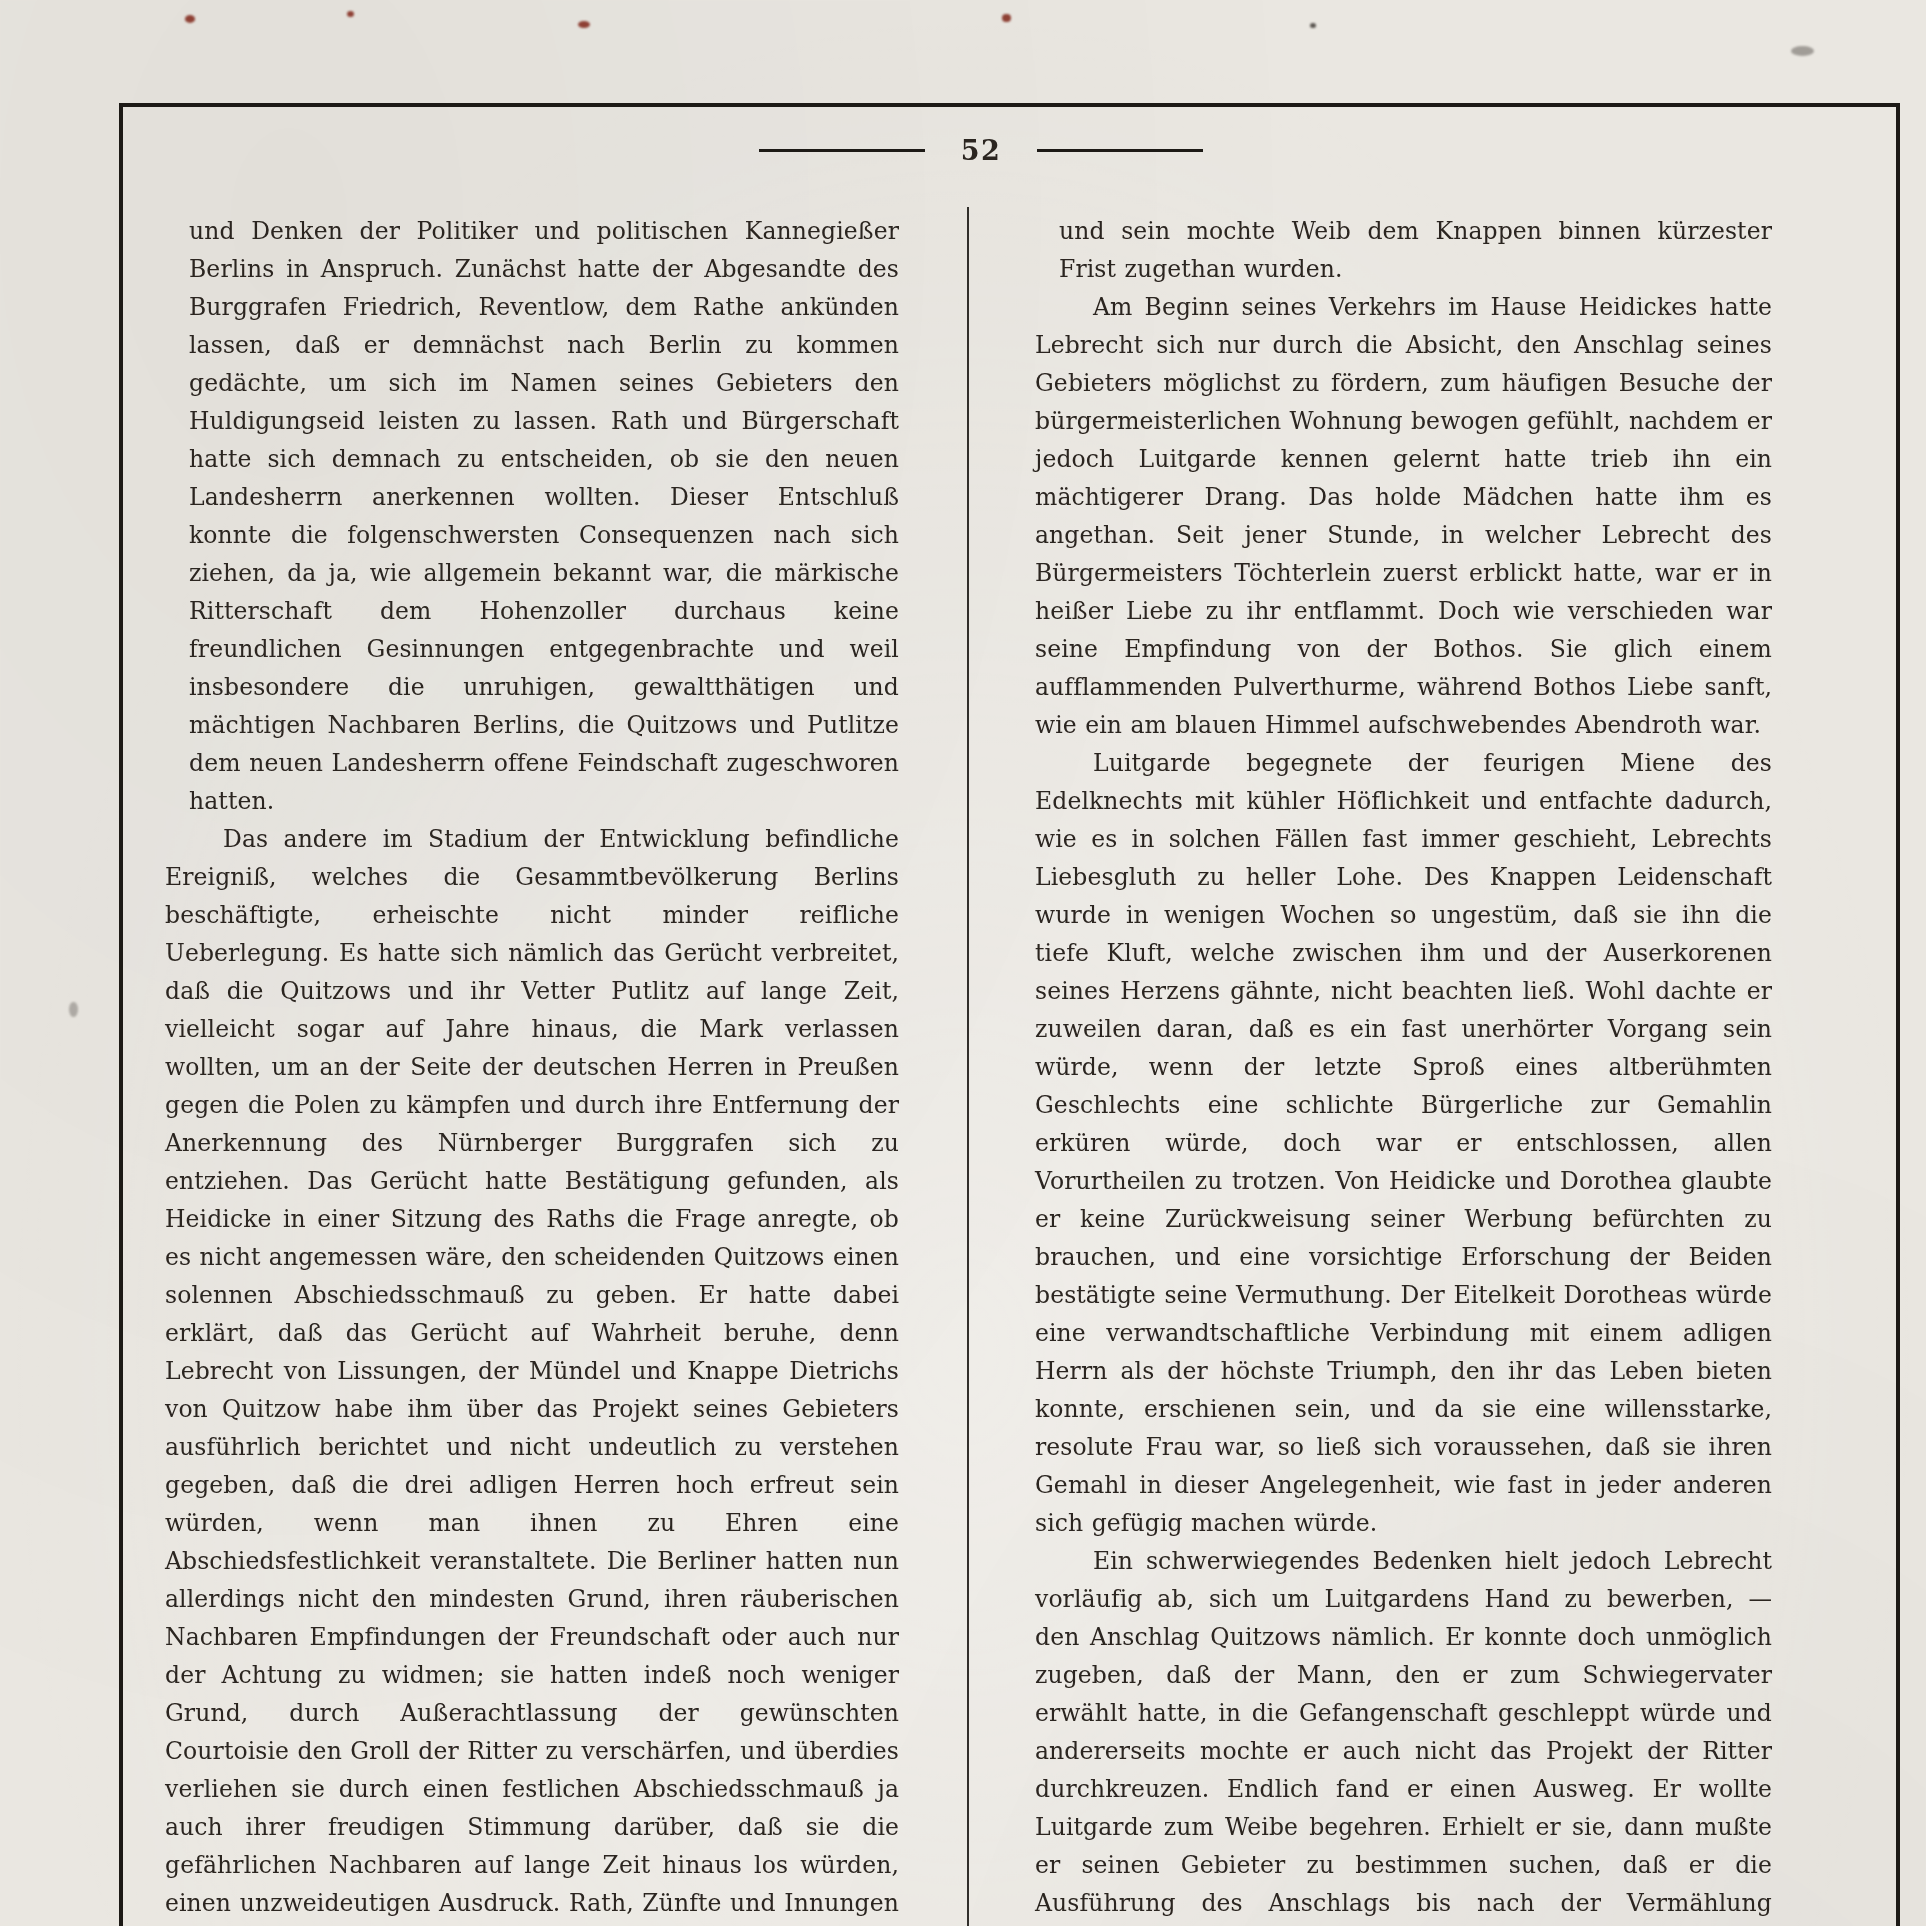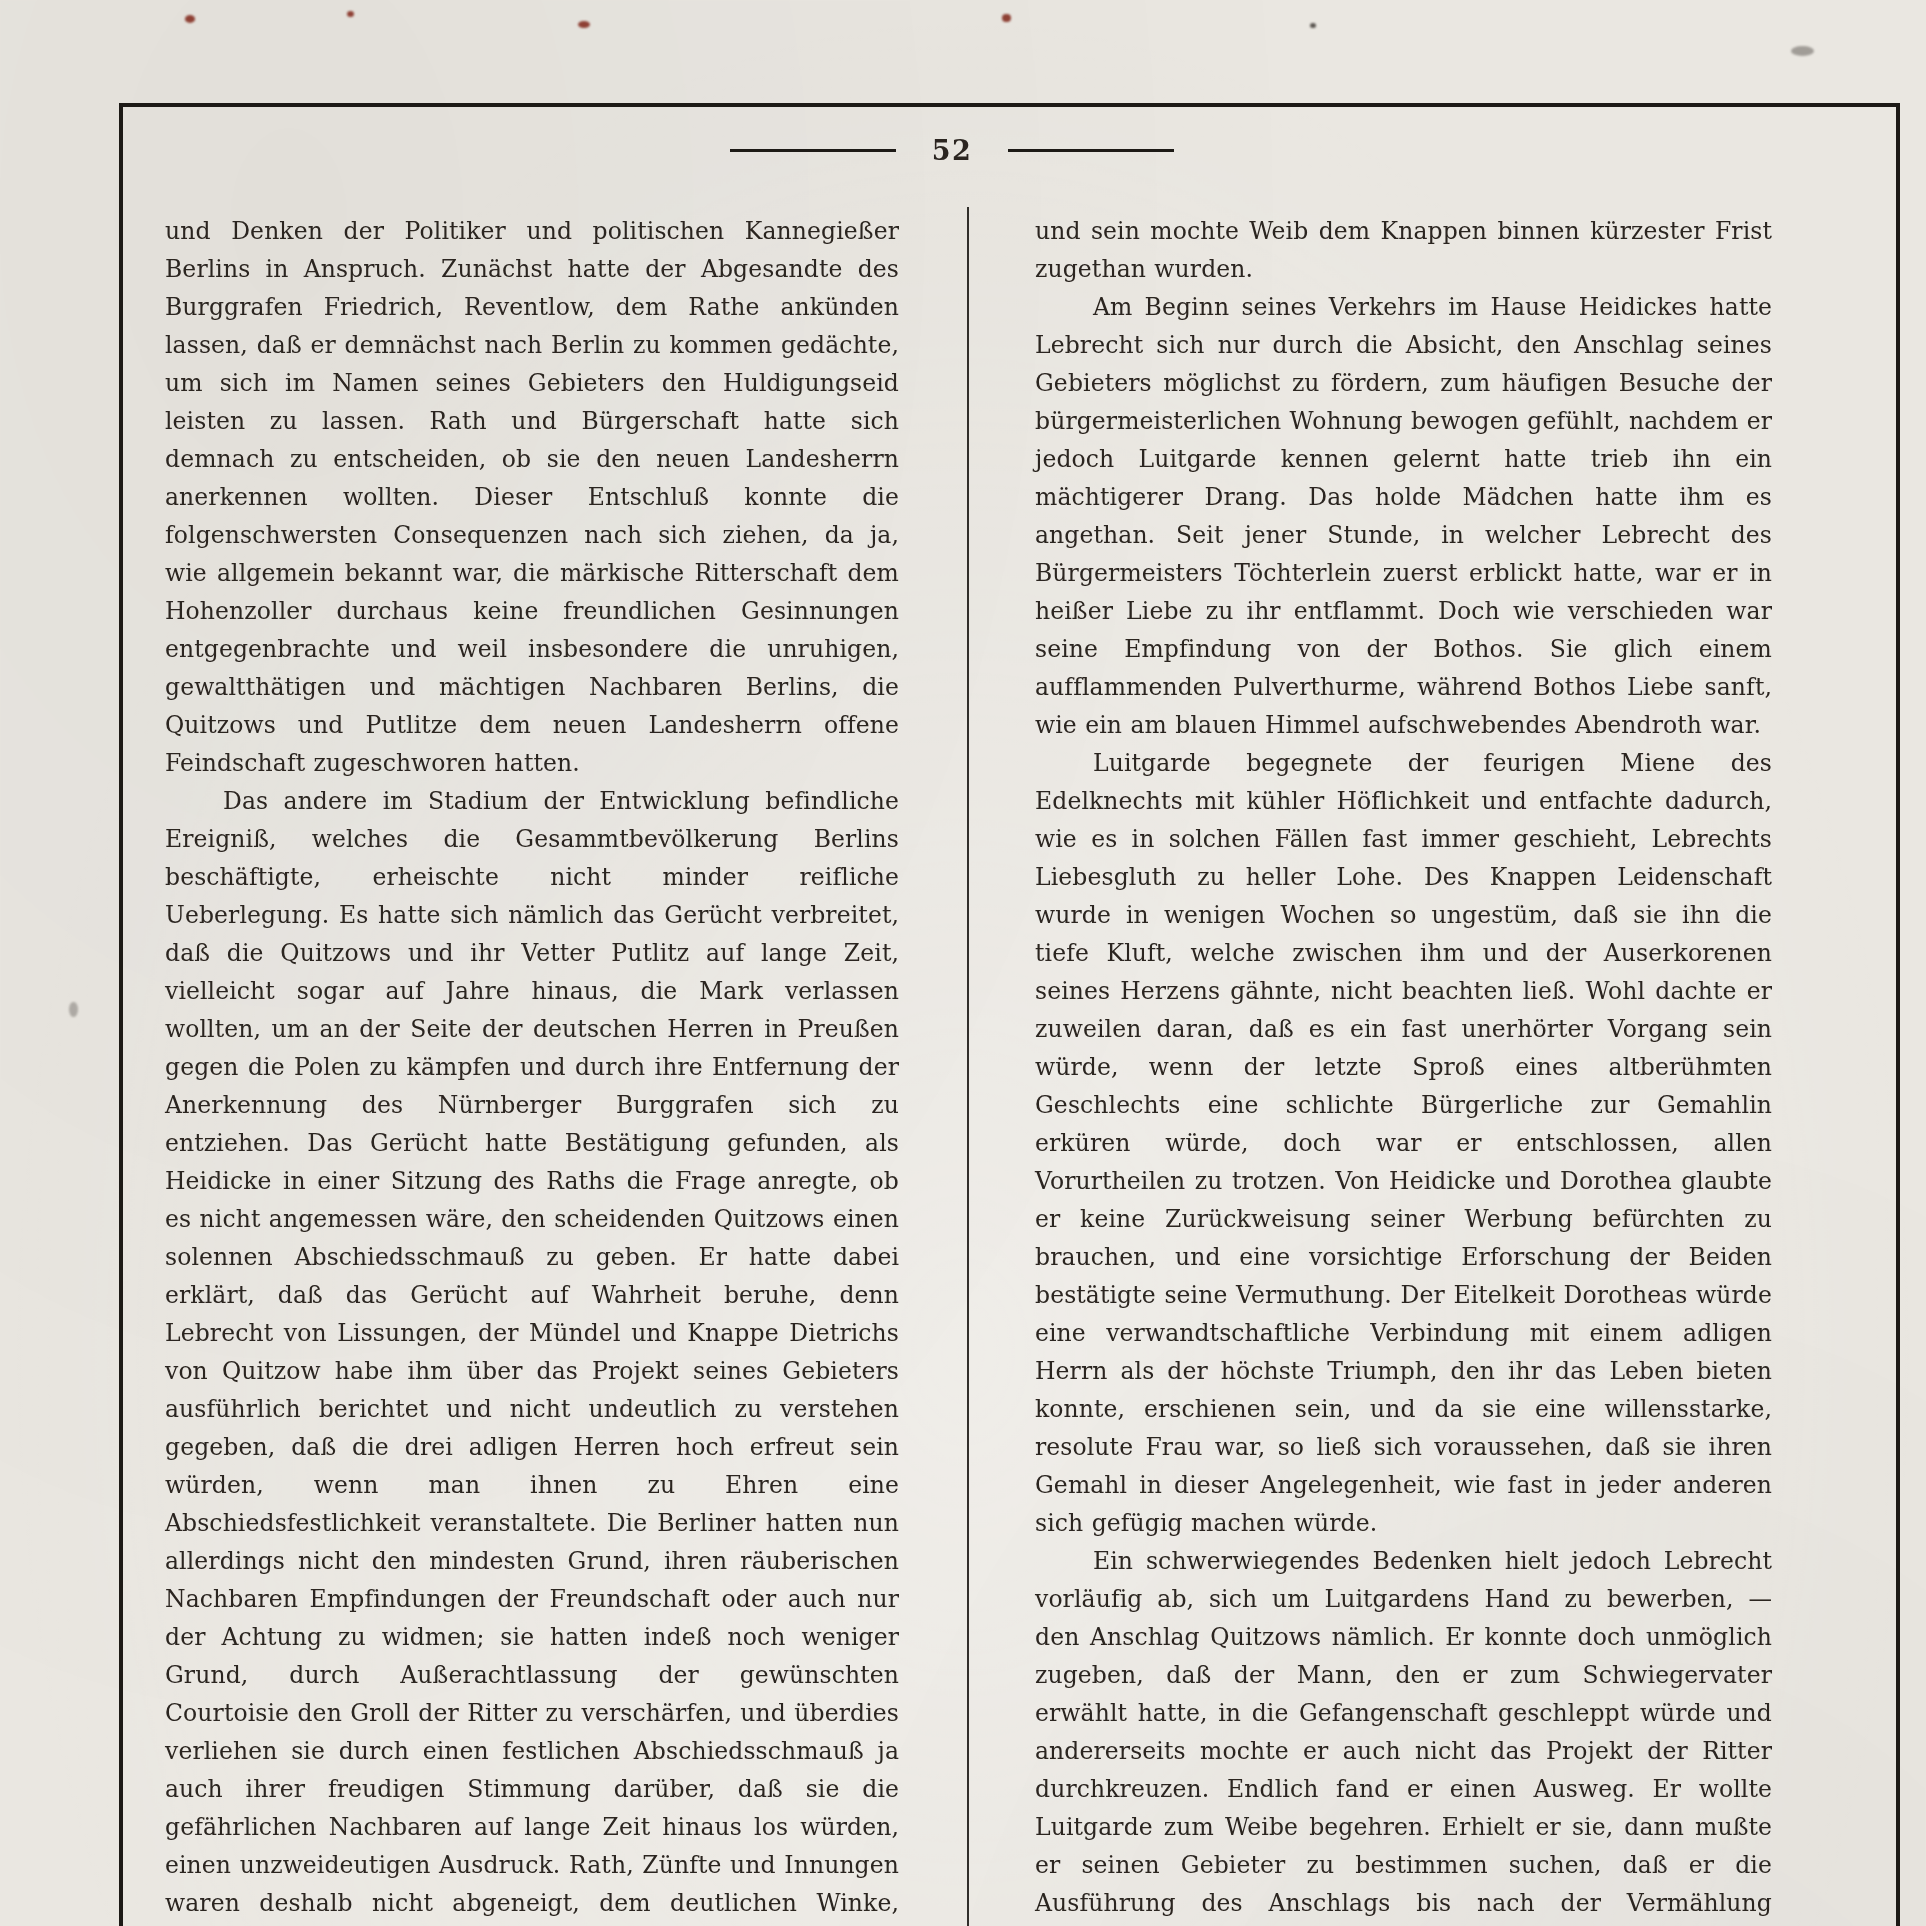--- a/index.html
+++ b/index.html
@@ -23,21 +23,21 @@
   .frame{
     position:absolute;
     left:119px;top:103px;
     width:1781px;height:2567px;
     border:4.2px solid var(--rule);
     box-sizing:border-box;
     background:transparent;
   }
   .pagenum-row{
     position:absolute;
-    left:26px;top:28px;
+    left:55px;top:28px;
     width:1606px;
     display:flex;align-items:center;justify-content:center;
     gap:36px;
   }
   .hrule{
     display:inline-block;
     width:166px;height:2.7px;
     background:var(--rule);
   }
   .pagenum{
@@ -70,21 +70,21 @@
     position:absolute;
     left:844px;top:3.9px;
     width:1.9px;height:2419px;
     background:var(--rule);
     opacity:0.9;
   }
   .para{
     margin:0;
     text-indent:58px;
   }
-  .para.noindent{ text-indent:0; }
+  .para.noindent{ text-indent:0;margin-left:24px; }
   
   .speck{ position:absolute; border-radius:50%; filter:blur(1.2px); }
   .speck.red{ background:#8e4034; }
   .speck.dark{ background:#5a5550; }
   .s1{ left:185px; top:15.4px; width:10px; height:7.7px; }
   .s2{ left:347px; top:10.8px; width:7px; height:6.2px; }
   .s3{ left:578px; top:21px; width:11.6px; height:7px; }
   .s4{ left:1002px; top:13.5px; width:8.5px; height:8.5px; }
   .s5{ left:1310px; top:23px; width:6.2px; height:5.4px; }
   .s6{ left:1791px; top:46px; width:23px; height:10px; opacity:0.5; }

